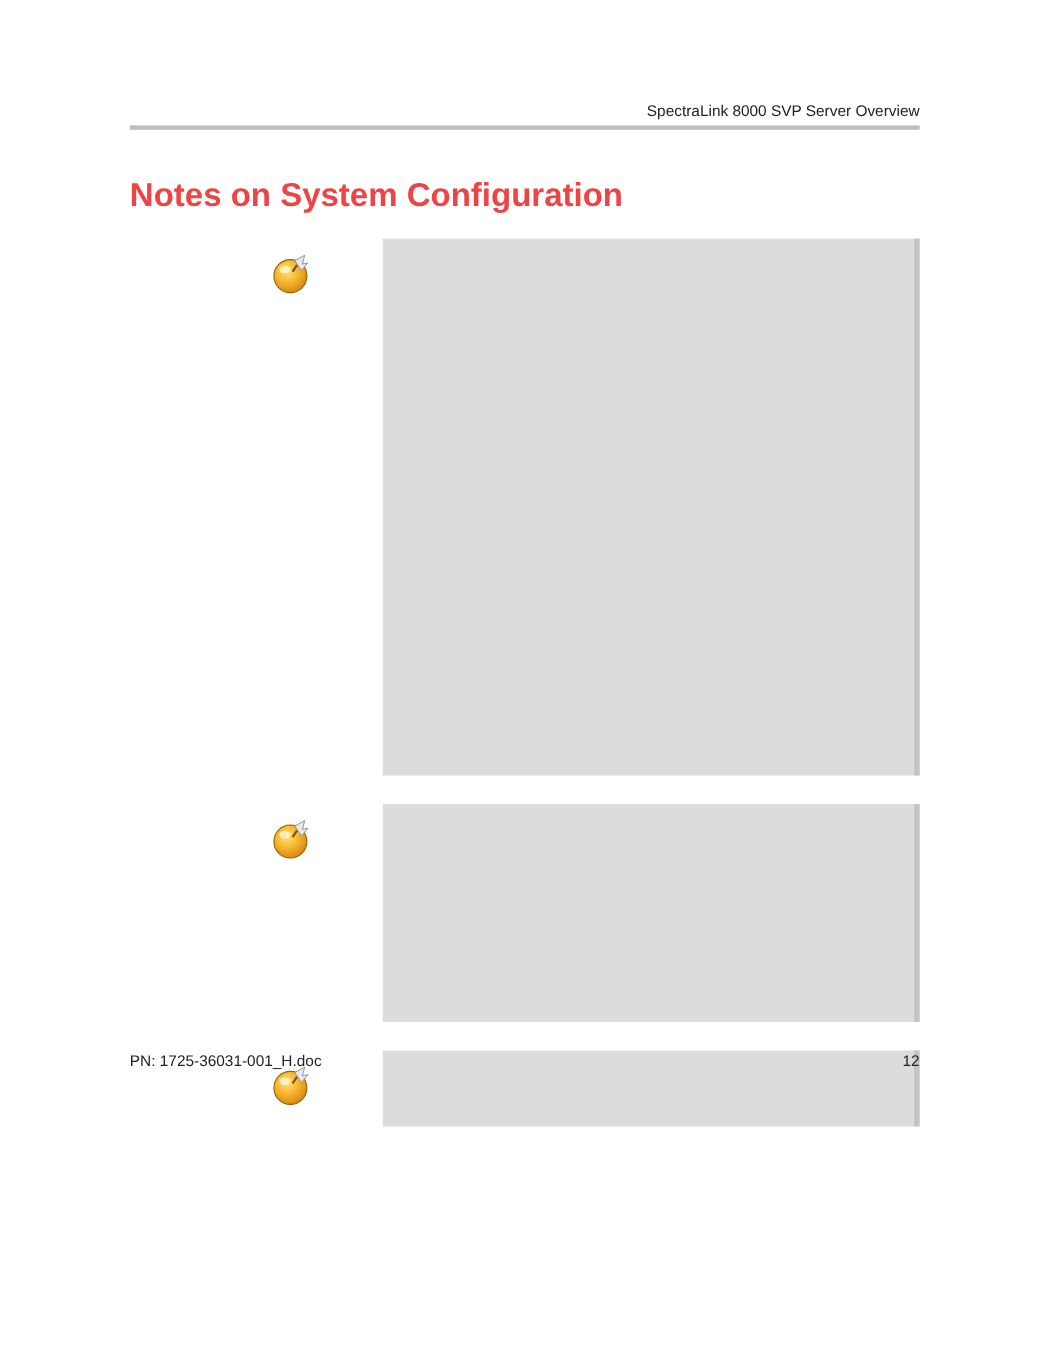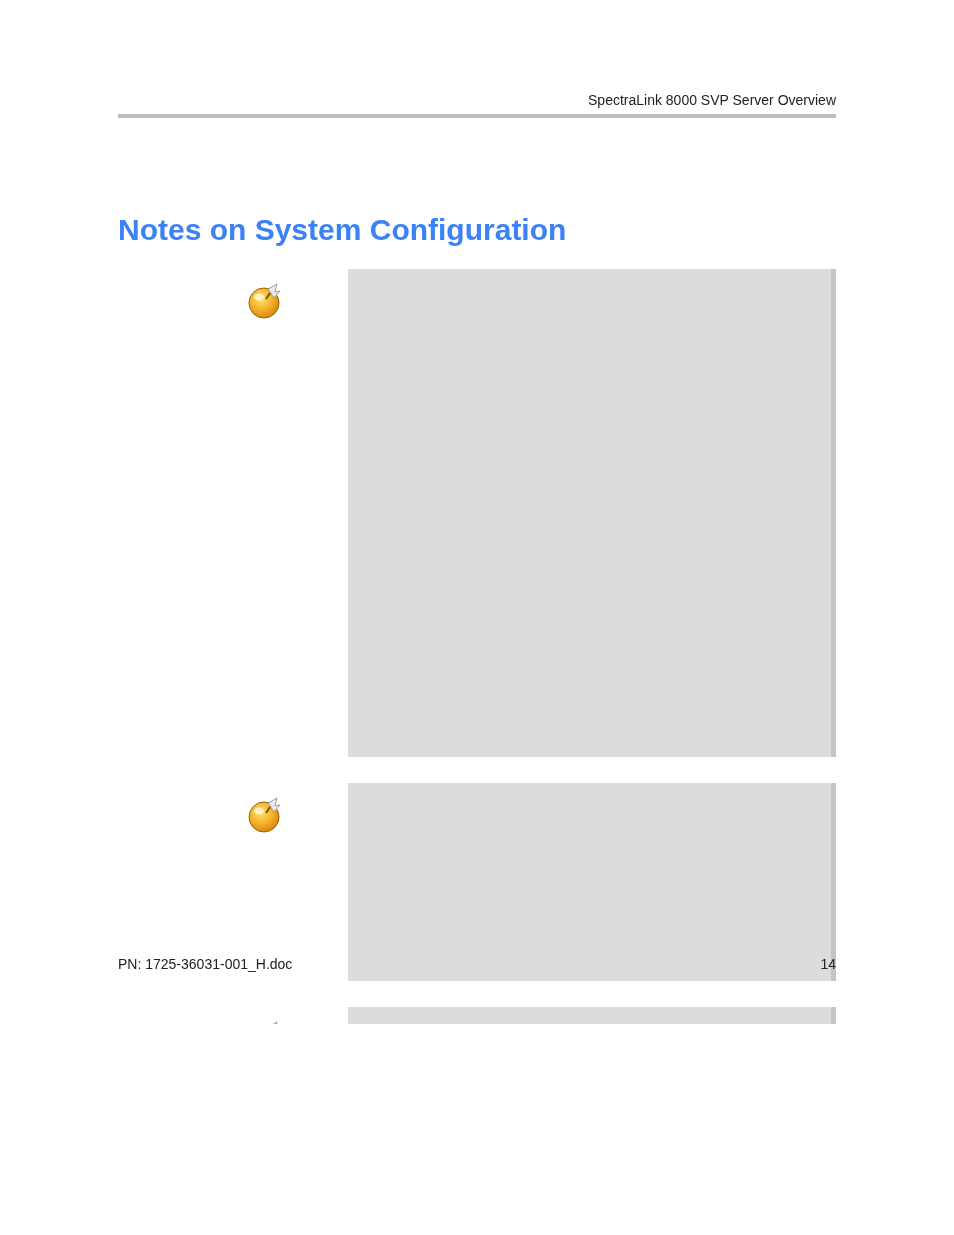--- a/index.html
+++ b/index.html
@@ -23,22 +23,22 @@
     margin-bottom: 6px;
   }
   .header-rule {
     height: 4px;
     background: #bdbdbd;
     width: 100%;
   }
   .heading {
     font-size: 30px;
     font-weight: 700;
-    color: #3b82f6;
-    margin: 95px 0 22px 0;
+    color: #ef4444;
+    margin: 43px 0 22px 0;
     letter-spacing: 0;
   }
   .note-row {
     display: flex;
     align-items: flex-start;
     gap: 34px;
     margin-bottom: 26px;
   }
   .note-icon-cell {
     width: 100px;
@@ -131,16 +131,16 @@
         <ellipse cx="15" cy="16" rx="5" ry="3.5" fill="#fff6d0" opacity="0.85"></ellipse>
         <path d="M24 8 L33 3 L31 11 L36 10 L30 17 Z" fill="#e8e8e8" stroke="#8a8a8a" stroke-width="0.8"></path>
         <line x1="26" y1="12" x2="22" y2="18" stroke="#7a4f05" stroke-width="2"></line>
       </svg>
     </div>
     <div class="note-body h3"></div>
   </div>
 
   <div class="footer">
     <span>PN: 1725-36031-001_H.doc</span>
-    <span>14</span>
+    <span>12</span>
   </div>
 
 </div>
 
 </body></html>

